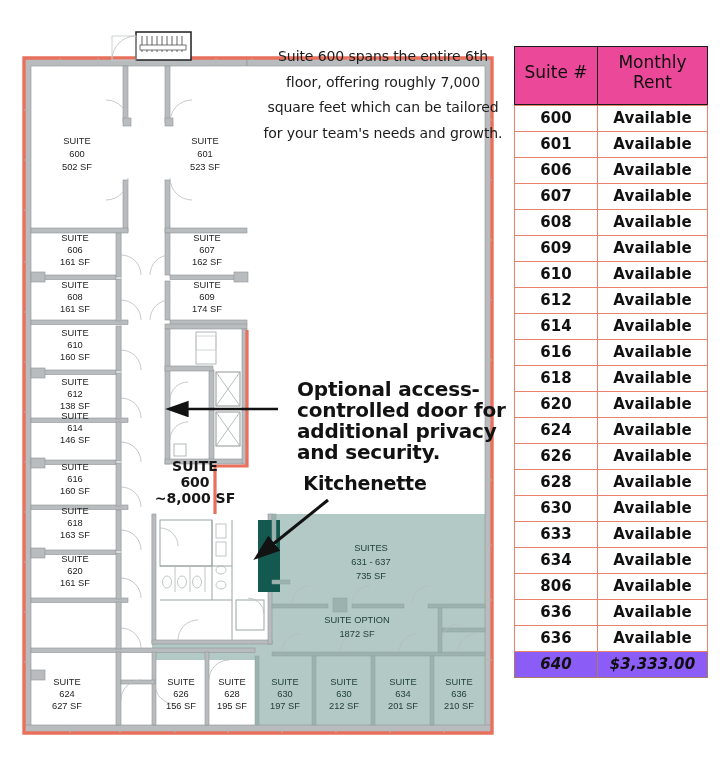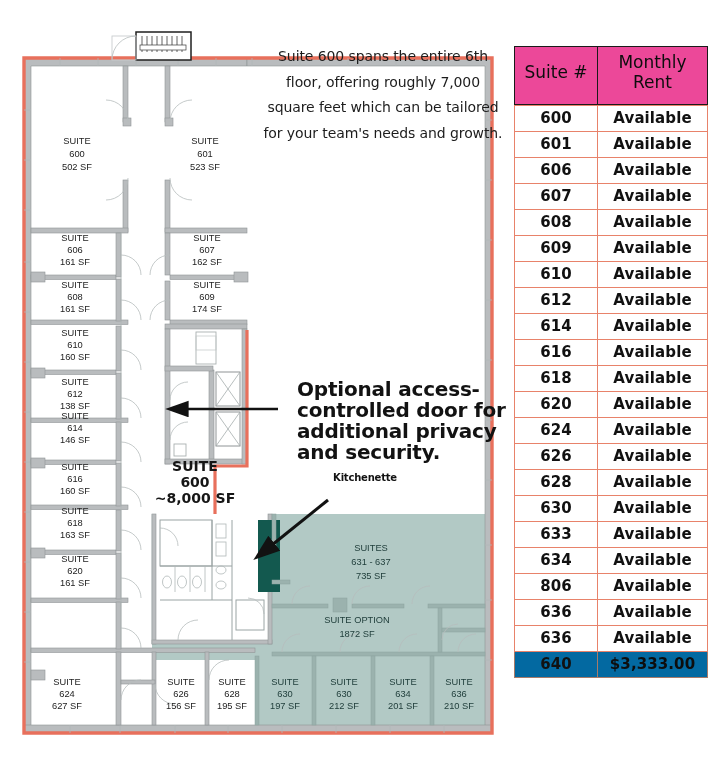--- a/index.html
+++ b/index.html
@@ -54,21 +54,21 @@
     color: #121212;
     letter-spacing: -0.2px;
     margin-left: 17px;
   }
   #kitchen-annot {
     position: absolute;
     left: 280px; top: 472px;
     width: 170px;
     text-align: center;
     font-family: "DejaVu Sans", sans-serif;
-    font-size: 10px;
+    font-size: 19px;
     font-weight: bold;
     color: #121212;
     letter-spacing: -0.2px;
   }
   #annot-arrows {
     position: absolute;
     left: 0; top: 0;
     width: 510px; height: 781px;
     pointer-events: none;
   }
@@ -122,22 +122,23 @@
     border: 1.2px solid #e8826a;
     border-top: none;
     padding: 3px 2px 4px 2px;
     background: #ffffff;
     height: 23.6px;
     letter-spacing: 0.1px;
   }
   tr.first-data .rowcell { border-top: 1.2px solid #e8826a; }
   .rowcell.col-rent { border-left: none; }
   tr.highlight .rowcell {
-    background: #0369a1;
+    background: #8b5cf6;
     border-color: #a87a68;
+    font-style: italic;
   }
   tr.highlight .rowcell.col-rent { color: #0d0d0d; }
 </style>
 </head>
 <body>
 
 <div id="page">
 
   <div id="floorplan">
     <svg class="fp-svg" width="510" height="781" viewBox="0 0 510 781" xmlns="http://www.w3.org/2000/svg">

